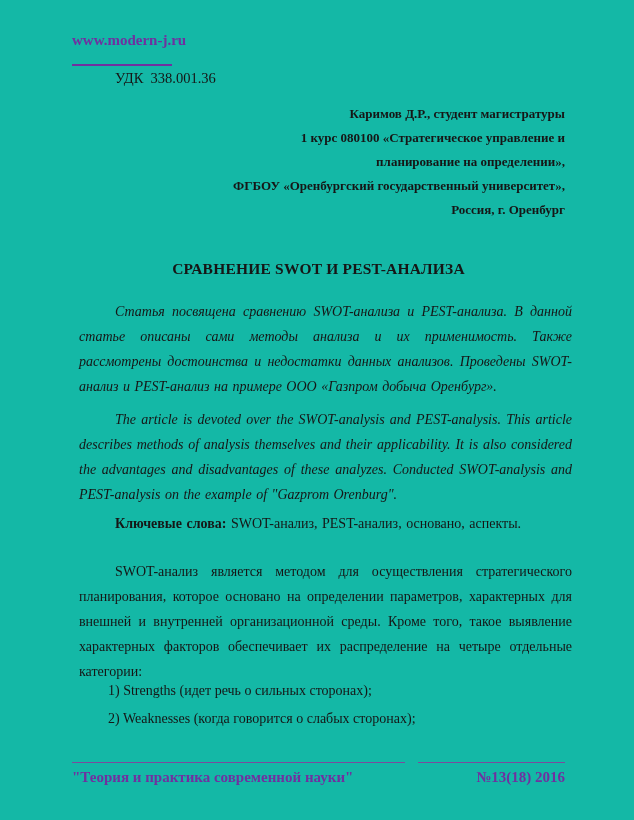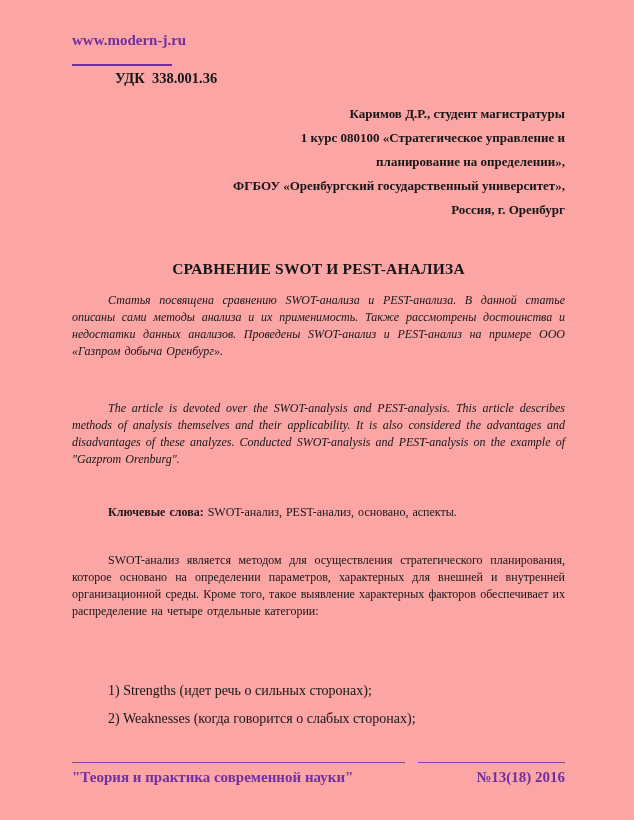--- a/index.html
+++ b/index.html
@@ -7,21 +7,21 @@
     padding: 0;
     background: #ffffff;
     width: 634px;
     height: 820px;
     overflow: hidden;
   }
   .page {
     position: relative;
     width: 634px;
     height: 820px;
-    background: #fca5a5;
+    background: #14b8a6;
     font-family: "Liberation Serif", "DejaVu Serif", serif;
     color: #161616;
   }
   .abs { position: absolute; }
 
   .site-url {
     left: 72px; top: 30px;
     font-size: 15px;
     font-weight: bold;
     color: #7030A0;
@@ -30,21 +30,21 @@
     cursor: pointer;
   }
   .header-rule {
     left: 72px; top: 64px;
     width: 100px; height: 0;
     border-top: 2px solid #7030A0;
   }
   .udk {
     left: 115px; top: 68px;
     font-size: 14.5px;
-    font-weight: bold;
+    font-weight: normal;
     line-height: 20px;
     white-space: pre-wrap;
   }
 
   .authors {
     left: 72px; top: 102px;
     width: 493px;
     text-align: right;
     font-size: 13px;
     font-weight: bold;
@@ -58,26 +58,26 @@
     font-size: 15.5px;
     font-weight: bold;
     letter-spacing: 0.2px;
     line-height: 20px;
     margin-top: 16px;
   }
 
   .par {
     left: 72px;
     width: 493px;
-    font-size: 12px;
-    line-height: 17px;
+    font-size: 14px;
+    line-height: 25px;
     text-align: justify;
     text-indent: 36px;
     word-spacing: 1px;
-    margin: 0;
+    margin: 7px;
   }
   .italic { font-style: italic; }
 
   .abstract-ru { top: 292px; }
   .abstract-en { top: 400px; }
 
   .keywords { top: 504px; text-align: left; }
   .keywords .kw-label { font-weight: bold; }
 
   .body-par { top: 552px; }

